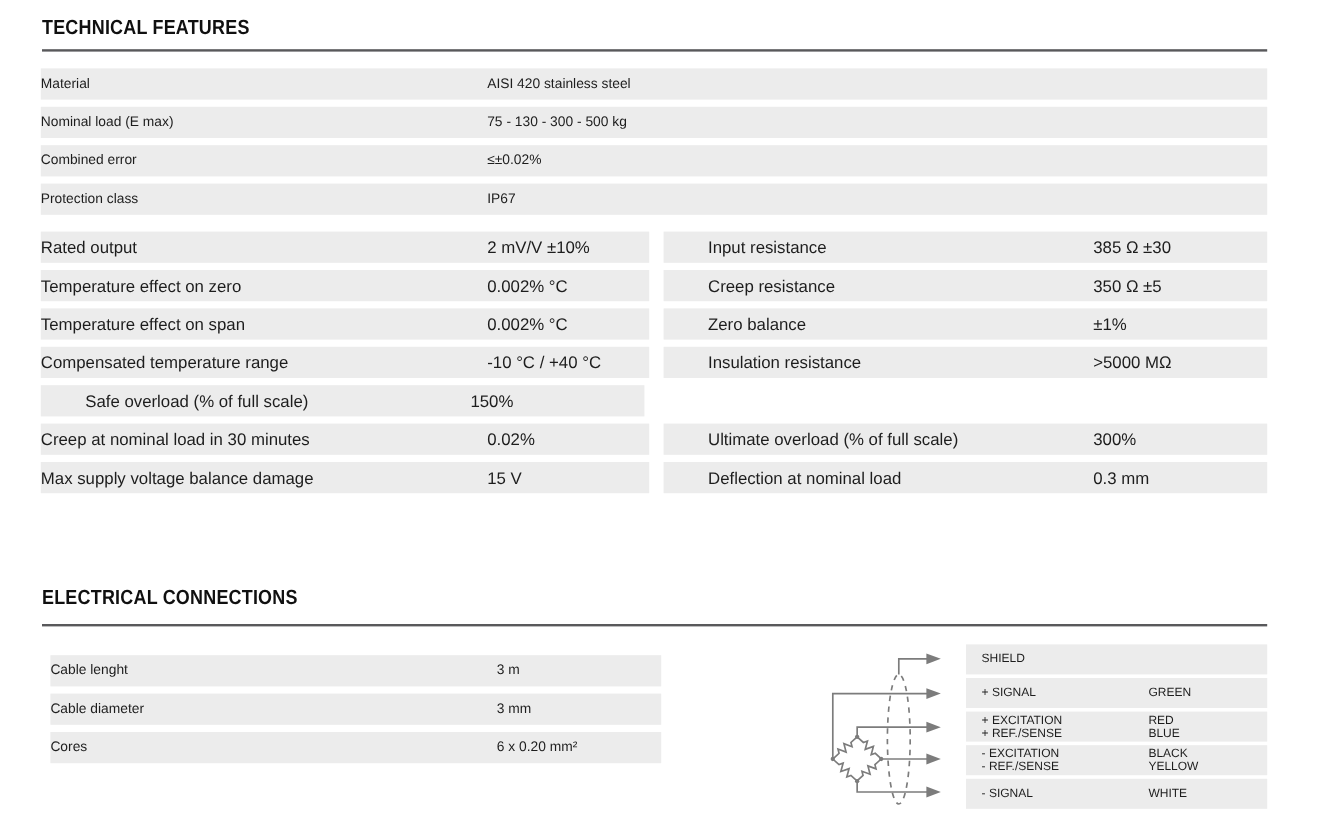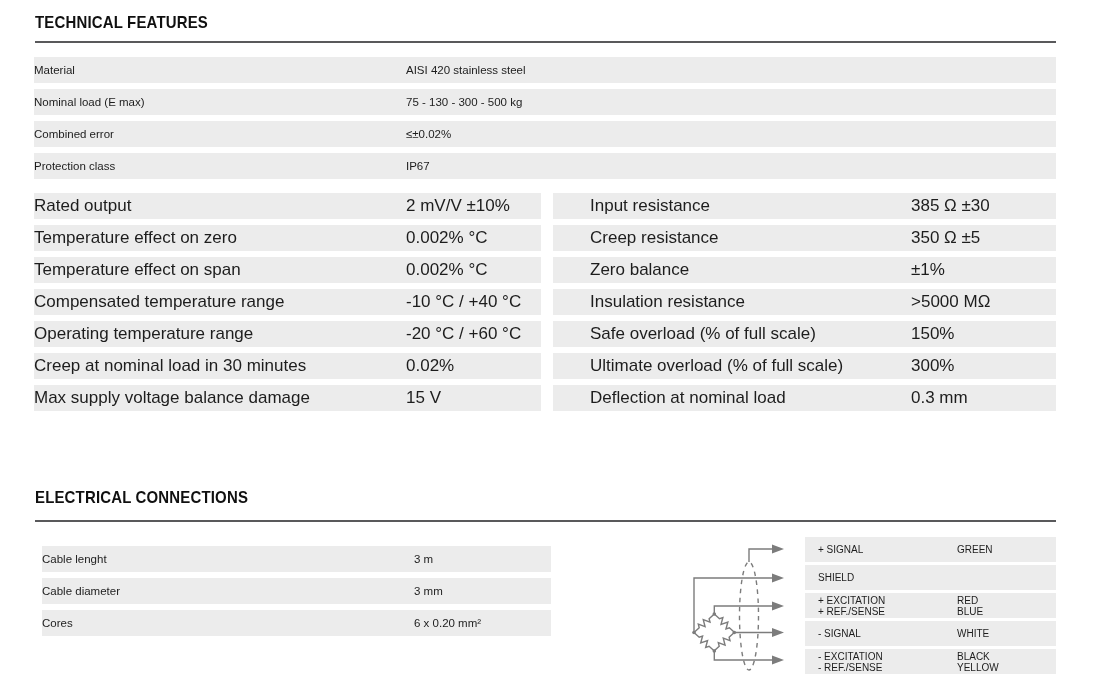--- a/index.html
+++ b/index.html
@@ -19,21 +19,21 @@
   #tableC{position:absolute;left:42px;top:546px;width:509px}
   .row{position:relative;height:26px;margin-bottom:6px;background:#ececec;
        display:flex;align-items:center;font-size:11.5px}
   .lbl{white-space:nowrap}
   .val{position:absolute;left:372px;white-space:nowrap}
 
   
   #tableB{position:absolute;left:34px;top:193px}
   .duo{display:flex;gap:12px;margin-bottom:6px}
   .cell{position:relative;height:26px;background:#ececec;display:flex;
-        align-items:center;font-size:17px}
+        align-items:center;font-size:14px}
   .cell.l{width:507px}
   .cell.r{width:503px}
   .cell.r .lbl{padding-left:37px}
   .cell.r .val{left:358px}
 
   
   #tableD{position:absolute;left:805px;top:537px;width:251px}
   .wrow{height:25px;margin-bottom:3px;background:#ececec;display:flex;
         align-items:center;font-size:10px;line-height:11px}
   .wlabel{width:139px;padding-left:13px;white-space:nowrap}
@@ -101,24 +101,20 @@
     <div class="cell l">
       <span class="lbl">Compensated temperature range</span>
       <span class="val">-10 °C / +40 °C</span>
     </div>
     <div class="cell r">
       <span class="lbl">Insulation resistance</span>
       <span class="val">&gt;5000 MΩ</span>
     </div>
   </div>
   <div class="duo">
-    <div class="cell l">
-      <span class="lbl">Operating temperature range</span>
-      <span class="val">-20 °C / +60 °C</span>
-    </div>
     <div class="cell r">
       <span class="lbl">Safe overload (% of full scale)</span>
       <span class="val">150%</span>
     </div>
   </div>
   <div class="duo">
     <div class="cell l">
       <span class="lbl">Creep at nominal load in 30 minutes</span>
       <span class="val">0.02%</span>
     </div>
@@ -184,55 +180,55 @@
     <circle cx="59.3" cy="84" r="1.8"></circle>
     <circle cx="39" cy="102.5" r="1.8"></circle>
     <circle cx="79.3" cy="102.5" r="1.8"></circle>
     <circle cx="59.3" cy="121" r="1.8"></circle>
   </g>
 </svg>
 
 <div id="tableD">
   <div class="wrow">
     <div class="wlabel">
+      <div>SHIELD</div>
+    </div>
+    <div class="wcolor">
+      <div></div>
+    </div>
+  </div>
+  <div class="wrow">
+    <div class="wlabel">
       <div>+ SIGNAL</div>
     </div>
     <div class="wcolor">
       <div>GREEN</div>
-    </div>
-  </div>
-  <div class="wrow">
-    <div class="wlabel">
-      <div>SHIELD</div>
-    </div>
-    <div class="wcolor">
-      <div></div>
     </div>
   </div>
   <div class="wrow">
     <div class="wlabel">
       <div>+ EXCITATION</div>
       <div>+ REF./SENSE</div>
     </div>
     <div class="wcolor">
       <div>RED</div>
       <div>BLUE</div>
     </div>
   </div>
   <div class="wrow">
     <div class="wlabel">
-      <div>- SIGNAL</div>
-    </div>
-    <div class="wcolor">
-      <div>WHITE</div>
-    </div>
-  </div>
-  <div class="wrow">
-    <div class="wlabel">
       <div>- EXCITATION</div>
       <div>- REF./SENSE</div>
     </div>
     <div class="wcolor">
       <div>BLACK</div>
       <div>YELLOW</div>
     </div>
   </div>
+  <div class="wrow">
+    <div class="wlabel">
+      <div>- SIGNAL</div>
+    </div>
+    <div class="wcolor">
+      <div>WHITE</div>
+    </div>
+  </div>
 </div>
 
 </body></html>

